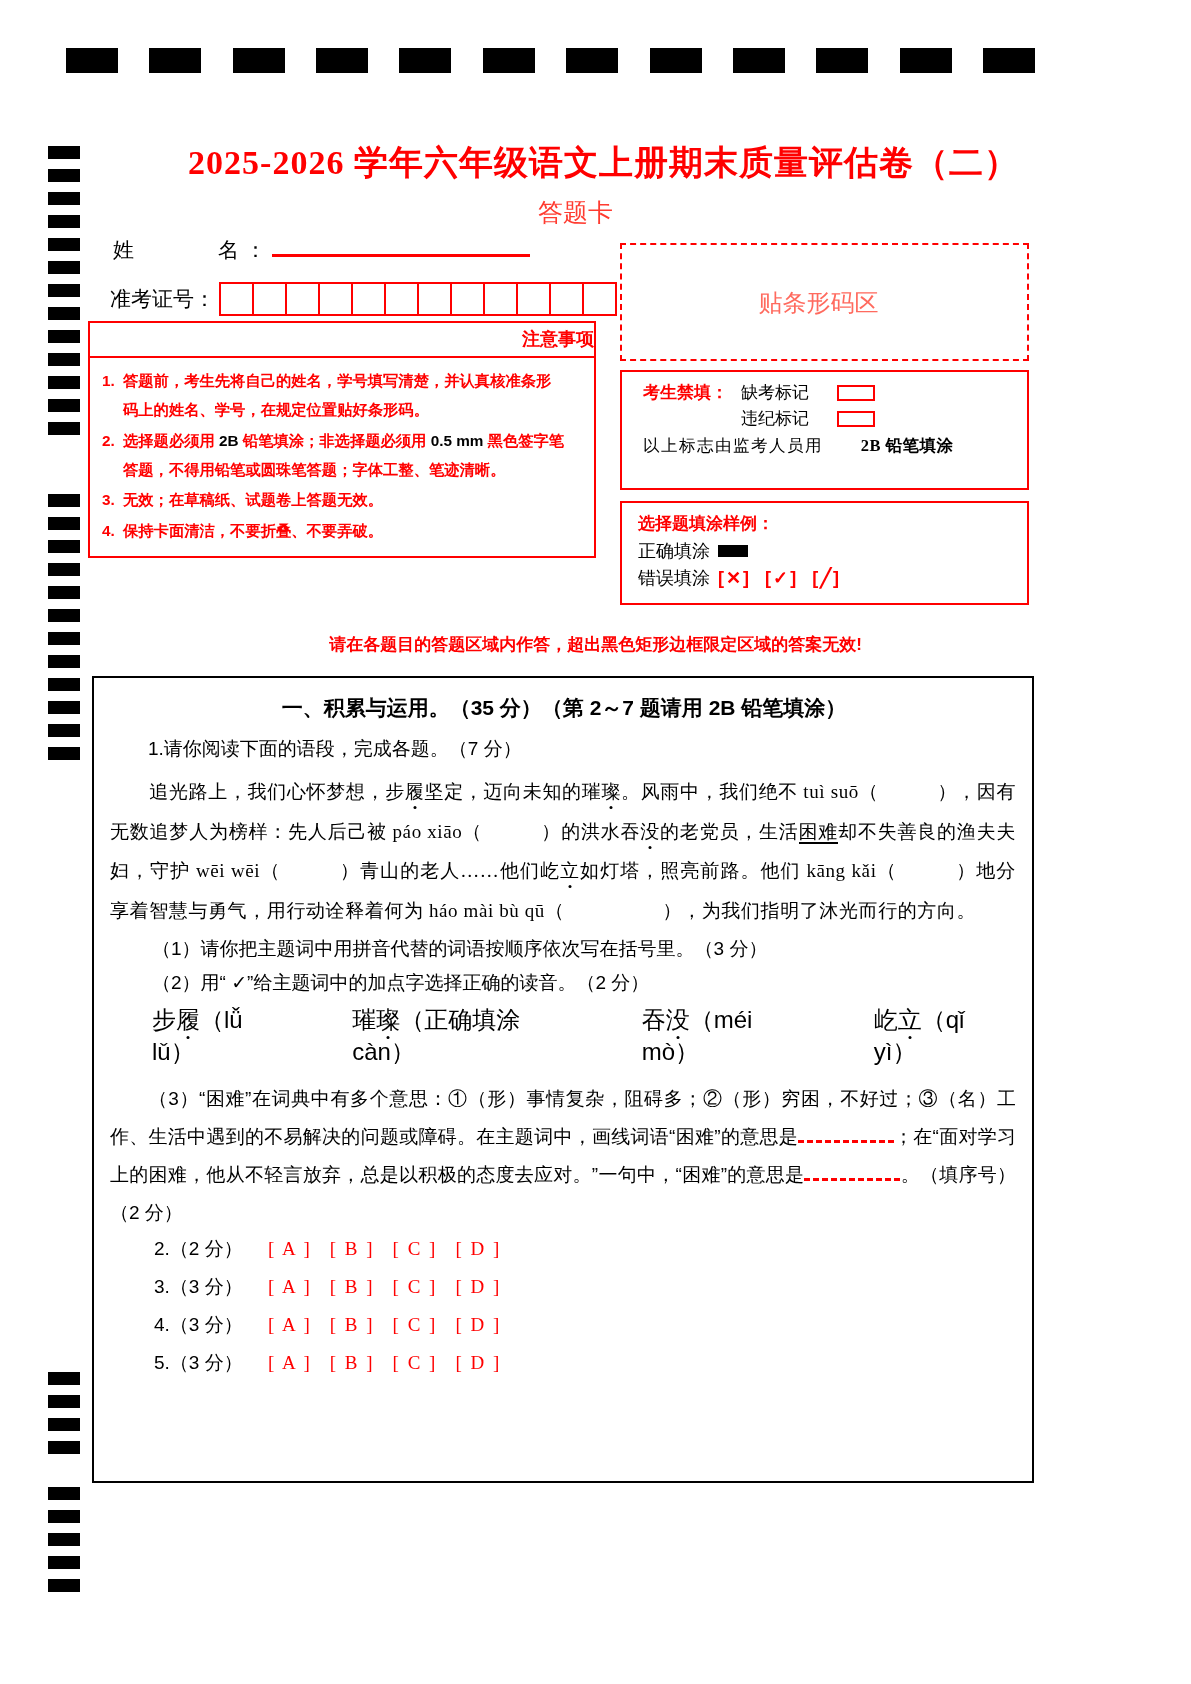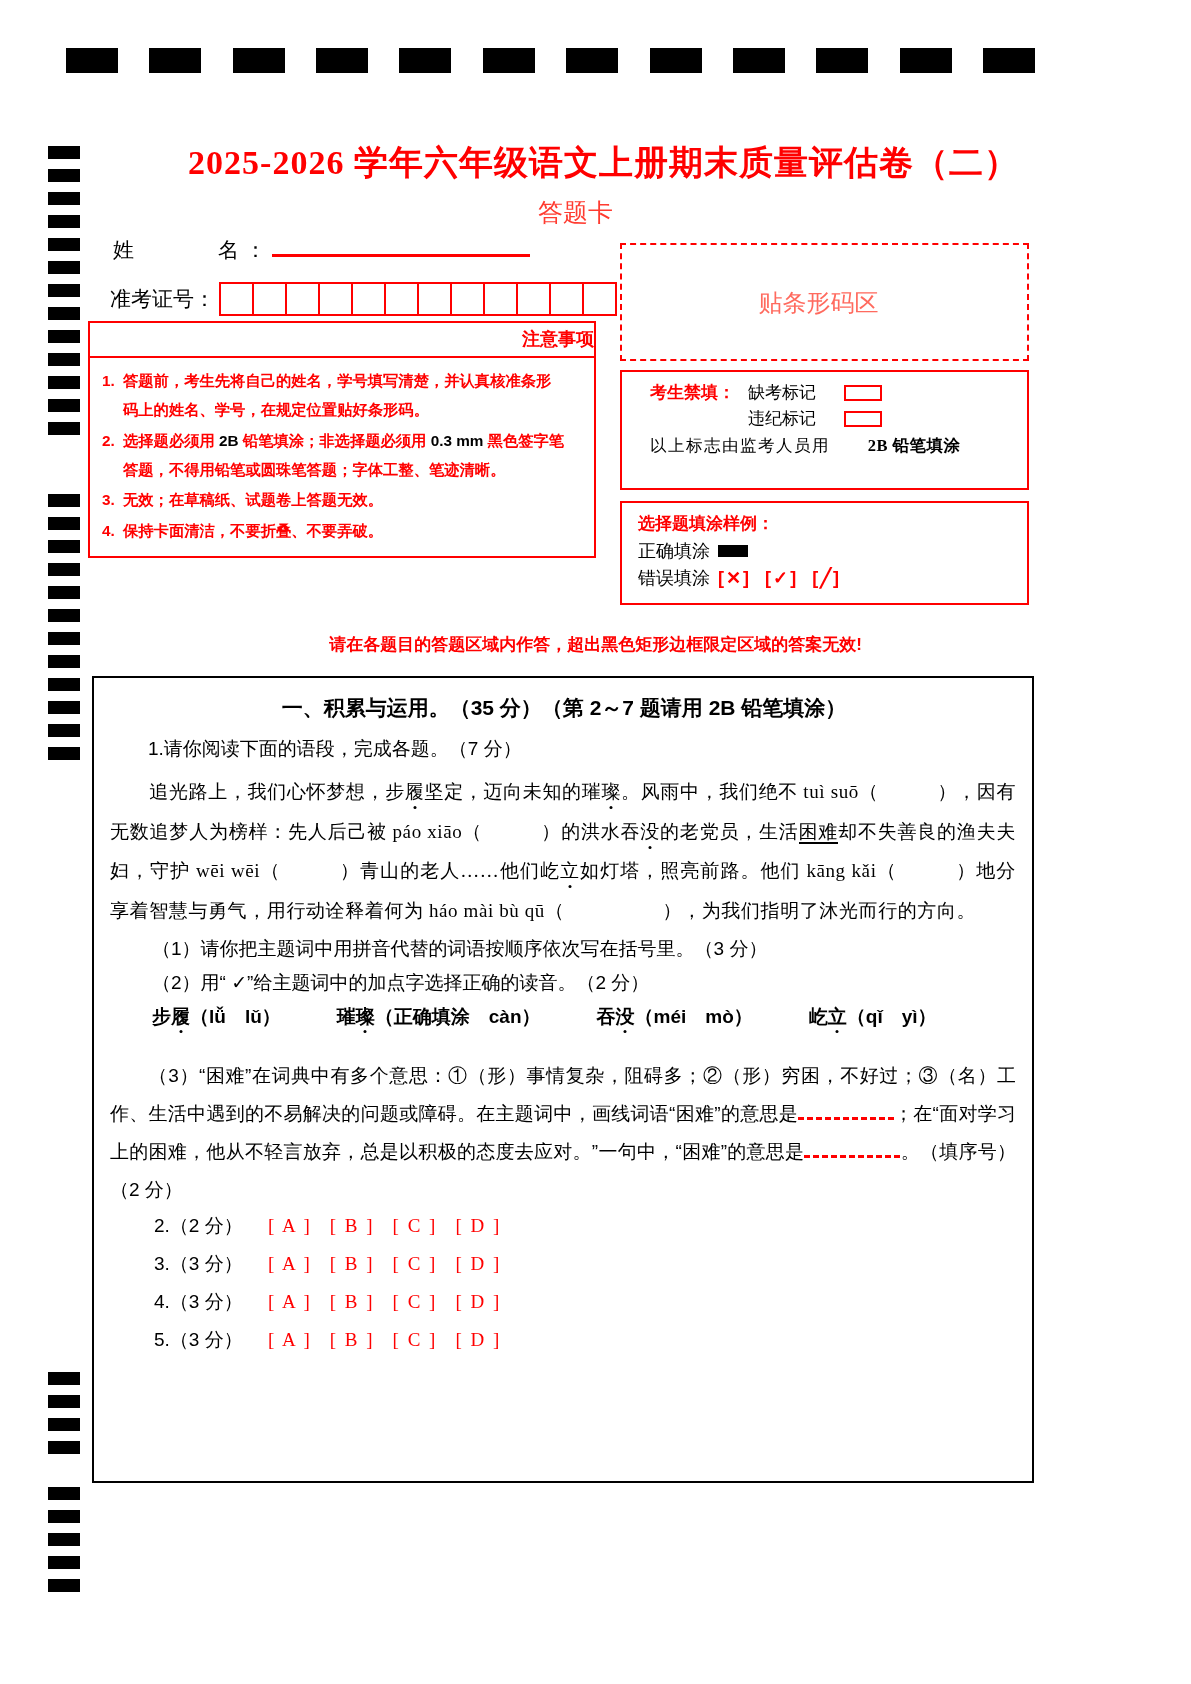--- a/index.html
+++ b/index.html
@@ -163,21 +163,21 @@
     font-family: "Liberation Serif", "DejaVu Serif", serif;
   }
 
   
   .forbid-box {
     position: absolute;
     left: 620px; top: 370px;
     width: 409px; height: 120px;
     border: 2px solid #ff0000;
     box-sizing: border-box;
-    padding: 9px 0 0 28px;
+    padding: 9px 0 0 21px;
   }
   .forbid-line {
     display: flex;
     align-items: center;
     font-size: 17px;
     margin-bottom: 3px;
   }
   .forbid-label {
     color: #ff0000;
     font-weight: bold;
@@ -297,26 +297,25 @@
   }
   .passage .uline { border-bottom: 2px solid #000; }
   .gap { display: inline-block; }
 
   .subq {
     font-size: 19px;
     font-family: "Liberation Sans", sans-serif;
     margin: 6px 0 8px 44px;
   }
   .pron-row {
-    font-size: 19px;
-    font-family: "Liberation Sans", sans-serif;
-    margin: 8px 0 27px 44px;
+    font-size: 24px;
+    font-family: "Liberation Sans", sans-serif;
+    margin: 8px 0 12px 44px;
     display: flex;
     gap: 56px;
-    font-weight: bold;
   }
   .pron-row .ch .dot { position: relative; }
   .pron-row .ch .dot::after {
     content: "";
     position: absolute;
     left: 50%;
     transform: translateX(-50%);
     bottom: -6px;
     width: 3px; height: 3px;
     background: #000;
@@ -445,21 +444,21 @@
       <div class="notice-num">1.</div>
       <div class="notice-text">
         <div>答题前，考生先将自己的姓名，学号填写清楚，并认真核准条形</div>
         <div>码上的姓名、学号，在规定位置贴好条形码。</div>
       </div>
     </div>
 
     <div class="notice-item">
       <div class="notice-num">2.</div>
       <div class="notice-text">
-        <div><span>选择题必须用 </span><span class="kblack">2B</span><span> 铅笔填涂；非选择题必须用 </span><span class="kblack">0.3 mm</span><span> 黑色签字笔</span></div>
+        <div><span>选择题必须用 </span><span class="kblack">2B</span><span> 铅笔填涂；非选择题必须用 </span><span class="kblack">0.5 mm</span><span> 黑色签字笔</span></div>
         <div>答题，不得用铅笔或圆珠笔答题；字体工整、笔迹清晰。</div>
       </div>
     </div>
 
     <div class="notice-item">
       <div class="notice-num">3.</div>
       <div class="notice-text">
         <div>无效；在草稿纸、试题卷上答题无效。</div>
       </div>
     </div>

